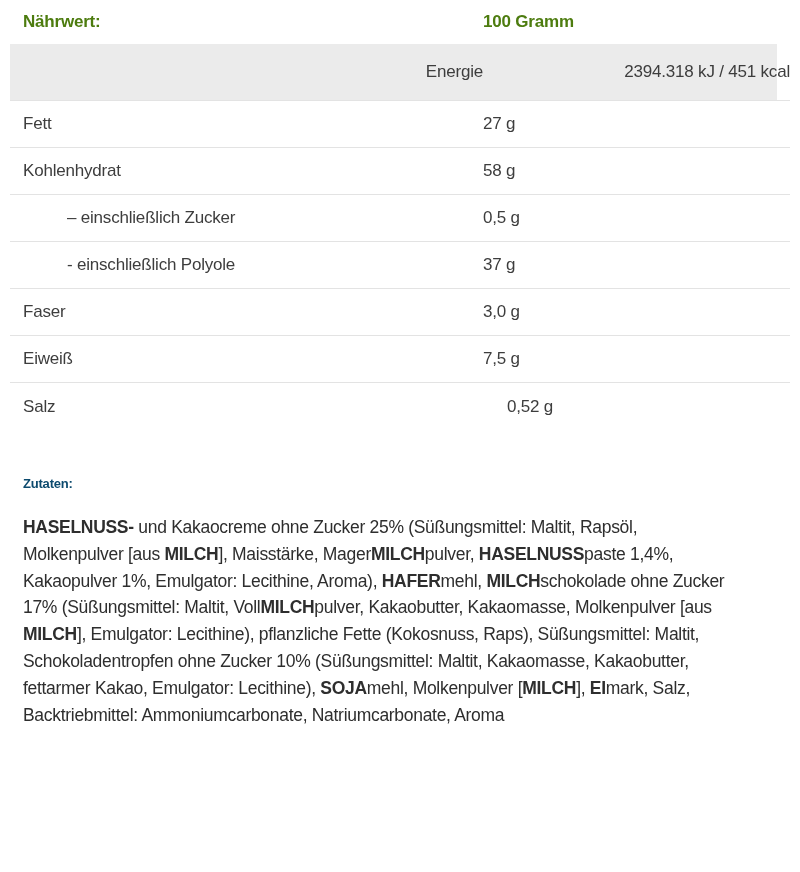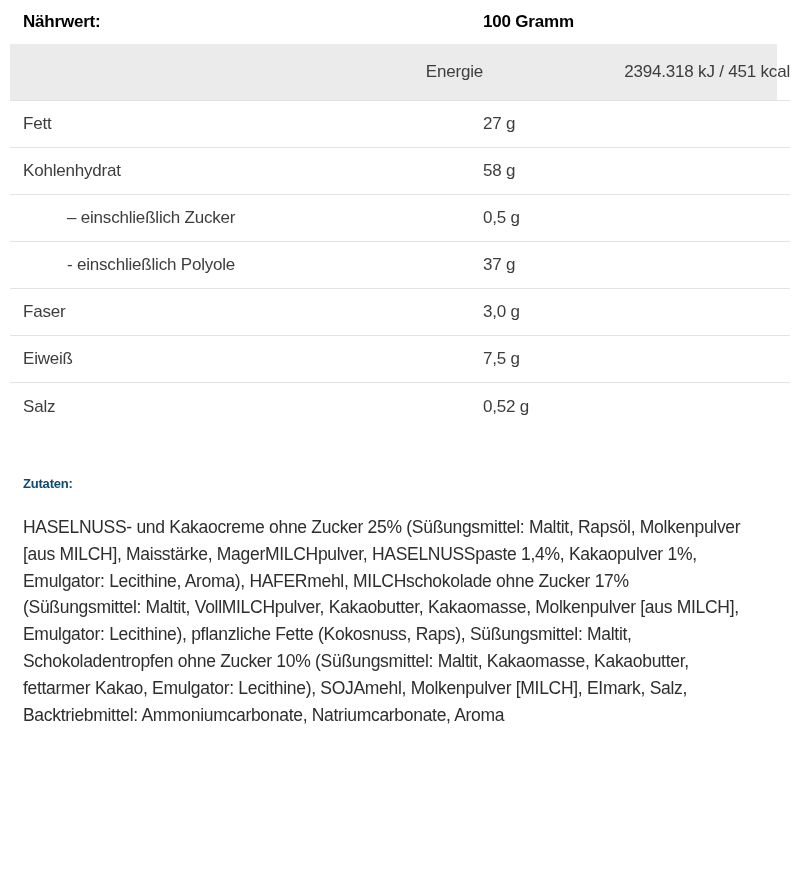--- a/index.html
+++ b/index.html
@@ -27,31 +27,32 @@
     align-items: center;
     height: 47px;
     border-bottom: 1px solid #e3e3e3;
     font-size: 17px;
     letter-spacing: -0.2px;
   }
   .nrow--header {
     height: 44px;
     border-bottom: none;
     font-weight: 700;
-    color: #000000;
+    color: #4d7c0f;
   }
   .nrow--highlight {
     height: 57px;
     background-image: linear-gradient(#ebebeb, #ebebeb);
     background-repeat: no-repeat;
     background-size: calc(100% - 13px) 100%;
     text-align: right;
   }
   .nrow--last {
     border-bottom: none;
+    gap: 24px;
   }
   .ncell-label {
     width: 473px;
     padding-left: 13px;
   }
   .nrow--indent .ncell-label {
     padding-left: 57px;
   }
   .ncell-value {
     flex: 1;
@@ -70,21 +71,21 @@
   }
   .ingredients-text {
     margin: 23px 0 0 0;
     width: 718px;
     font-size: 17.5px;
     line-height: 26.8px;
     color: #2e2e2e;
     letter-spacing: -0.3px;
   }
   .ingredients-text .b {
-    font-weight: 400;
+    font-weight: 700;
     text-align: center;
   }
 </style>
 </head>
 <body>
 
 <div class="page">
 
   <div class="ntable">
 

